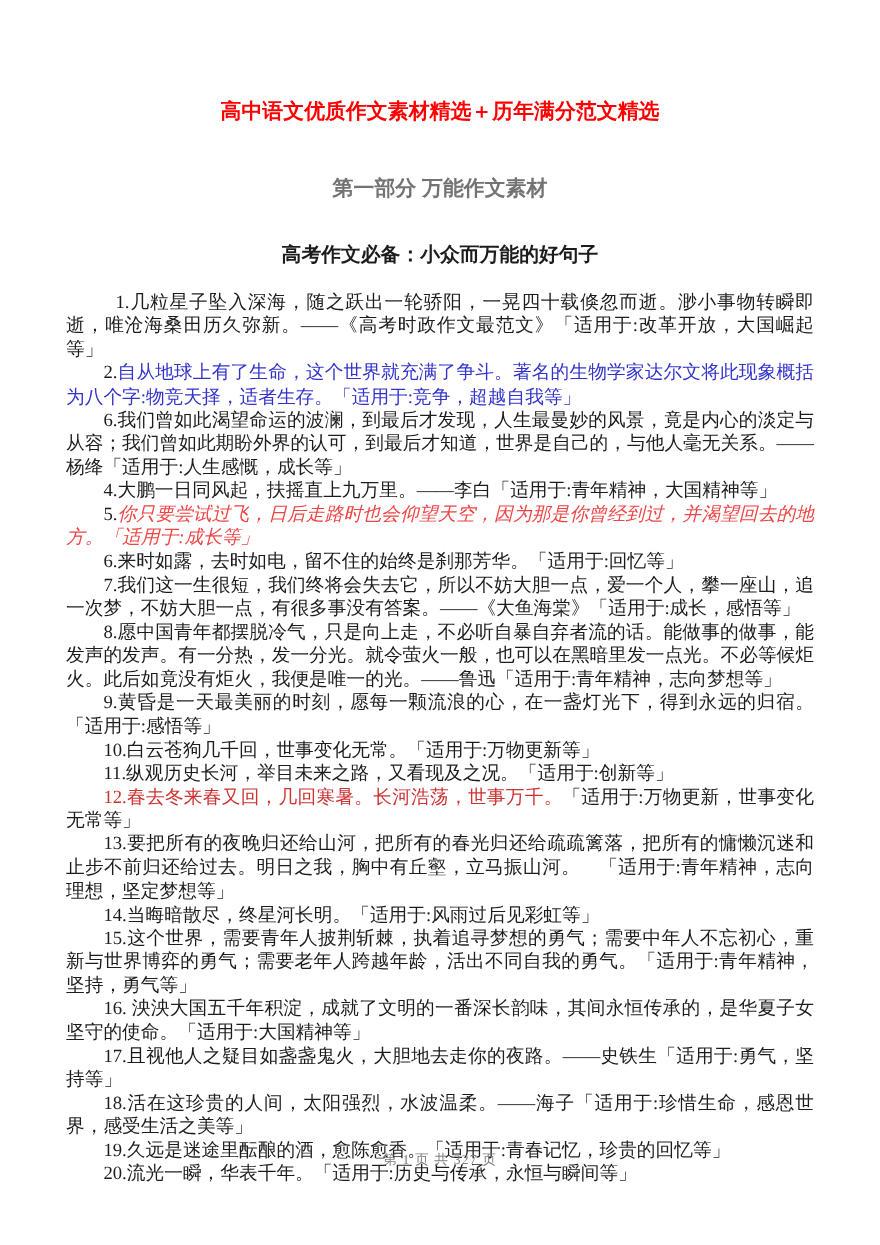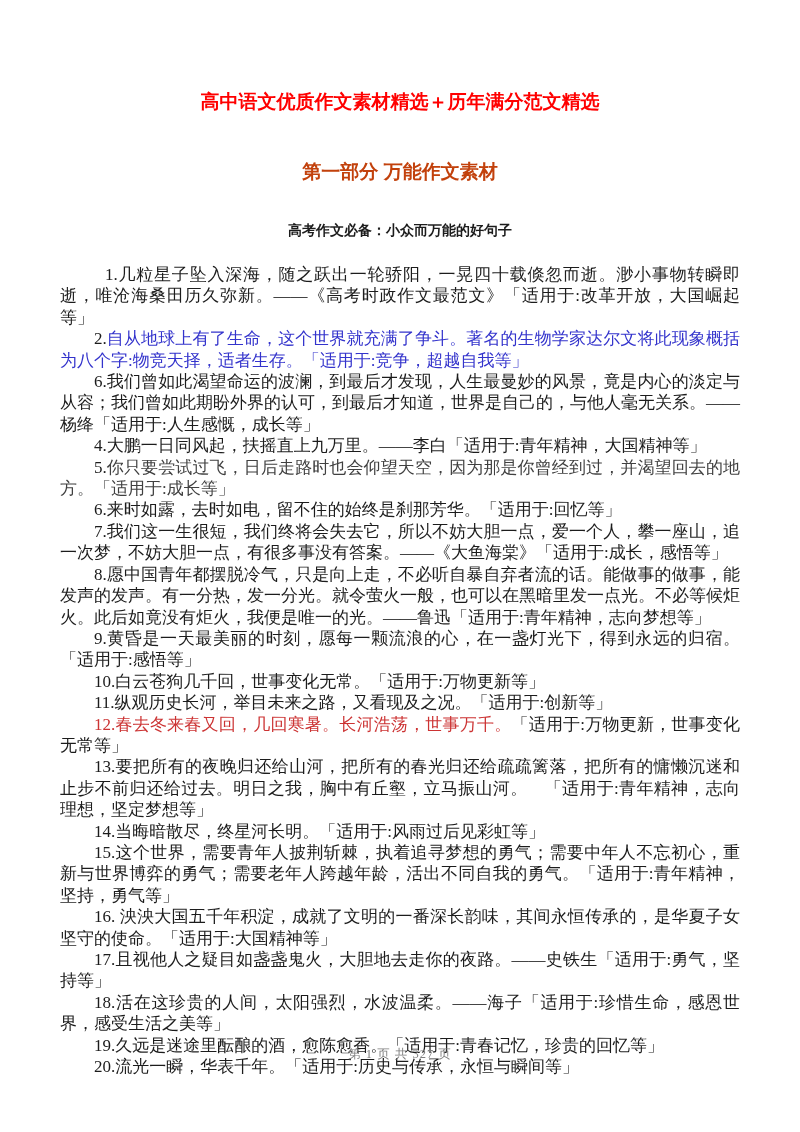--- a/index.html
+++ b/index.html
@@ -25,21 +25,21 @@
     text-align: center;
     font-family: "Liberation Sans", "DejaVu Sans", sans-serif;
     font-weight: bold;
     font-size: 19px;
     line-height: 23px;
   }
   .section-heading {
     margin: 37px 0 0 0;
     text-align: center;
     font-weight: 600;
-    font-size: 14px;
+    font-size: 18px;
     line-height: 22px;
   }
   .quotes {
     margin: 22px 60px 0 60px;
     font-size: 17px;
     line-height: 21.4px;
     text-align: justify;
     text-justify: inter-ideograph;
   }
   .quote {
@@ -55,28 +55,28 @@
     text-align: center;
     font-size: 12.5px;
     letter-spacing: 1px;
   }
 </style>
 </head>
 <body>
 
 <div class="page">
   <h1 class="doc-title" style="color: rgb(255, 0, 0);">高中语文优质作文素材精选＋历年满分范文精选</h1>
-  <h2 class="part-heading" style="color: #c2410c;">第一部分 万能作文素材</h2>
+  <h2 class="part-heading" style="color: #737373;">第一部分 万能作文素材</h2>
   <h3 class="section-heading" style="color: rgb(28, 28, 28);">高考作文必备：小众而万能的好句子</h3>
   <div class="quotes">
       <p class="quote"><span style="color: rgb(28, 28, 28); margin-left: 11px;">1.几粒星子坠入深海，随之跃出一轮骄阳，一晃四十载倏忽而逝。渺小事物转瞬即逝，唯沧海桑田历久弥新。——《高考时政作文最范文》「适用于:改革开放，大国崛起等」</span></p>
       <p class="quote"><span style="color: rgb(28, 28, 28);">2.</span><span style="color: rgb(51, 51, 204);">自从地球上有了生命，这个世界就充满了争斗。著名的生物学家达尔文将此现象概括为八个字:物竞天择，适者生存。「适用于:竞争，超越自我等」</span></p>
       <p class="quote"><span style="color: rgb(28, 28, 28);">6.我们曾如此渴望命运的波澜，到最后才发现，人生最曼妙的风景，竟是内心的淡定与从容；我们曾如此期盼外界的认可，到最后才知道，世界是自己的，与他人毫无关系。——杨绛「适用于:人生感慨，成长等」</span></p>
       <p class="quote"><span style="color: rgb(28, 28, 28);">4.大鹏一日同风起，扶摇直上九万里。——李白「适用于:青年精神，大国精神等」</span></p>
-      <p class="quote"><span style="color: rgb(28, 28, 28);">5.</span><span style="color: #404040;">你只要尝试过飞，日后走路时也会仰望天空，因为那是你曾经到过，并渴望回去的地方。「适用于:成长等」</span></p>
+      <p class="quote"><span style="color: rgb(28, 28, 28);">5.</span><span style="color: #ef4444; font-style: italic;">你只要尝试过飞，日后走路时也会仰望天空，因为那是你曾经到过，并渴望回去的地方。「适用于:成长等」</span></p>
       <p class="quote"><span style="color: rgb(28, 28, 28);">6.来时如露，去时如电，留不住的始终是刹那芳华。「适用于:回忆等」</span></p>
       <p class="quote"><span style="color: rgb(28, 28, 28);">7.我们这一生很短，我们终将会失去它，所以不妨大胆一点，爱一个人，攀一座山，追一次梦，不妨大胆一点，有很多事没有答案。——《大鱼海棠》「适用于:成长，感悟等」</span></p>
       <p class="quote"><span style="color: rgb(28, 28, 28);">8.愿中国青年都摆脱冷气，只是向上走，不必听自暴自弃者流的话。能做事的做事，能发声的发声。有一分热，发一分光。就令萤火一般，也可以在黑暗里发一点光。不必等候炬火。此后如竟没有炬火，我便是唯一的光。——鲁迅「适用于:青年精神，志向梦想等」</span></p>
       <p class="quote"><span style="color: rgb(28, 28, 28);">9.黄昏是一天最美丽的时刻，愿每一颗流浪的心，在一盏灯光下，得到永远的归宿。「适用于:感悟等」</span></p>
       <p class="quote"><span style="color: rgb(28, 28, 28);">10.白云苍狗几千回，世事变化无常。「适用于:万物更新等」</span></p>
       <p class="quote"><span style="color: rgb(28, 28, 28);">11.纵观历史长河，举目未来之路，又看现及之况。「适用于:创新等」</span></p>
       <p class="quote"><span style="color: rgb(204, 51, 51);">12.春去冬来春又回，几回寒暑。长河浩荡，世事万千。</span><span style="color: rgb(28, 28, 28);">「适用于:万物更新，世事变化无常等」</span></p>
       <p class="quote"><span style="color: rgb(28, 28, 28);">13.要把所有的夜晚归还给山河，把所有的春光归还给疏疏篱落，把所有的慵懒沉迷和止步不前归还给过去。明日之我，胸中有丘壑，立马振山河。　「适用于:青年精神，志向理想，坚定梦想等」</span></p>
       <p class="quote"><span style="color: rgb(28, 28, 28);">14.当晦暗散尽，终星河长明。「适用于:风雨过后见彩虹等」</span></p>
       <p class="quote"><span style="color: rgb(28, 28, 28);">15.这个世界，需要青年人披荆斩棘，执着追寻梦想的勇气；需要中年人不忘初心，重新与世界博弈的勇气；需要老年人跨越年龄，活出不同自我的勇气。「适用于:青年精神，坚持，勇气等」</span></p>

